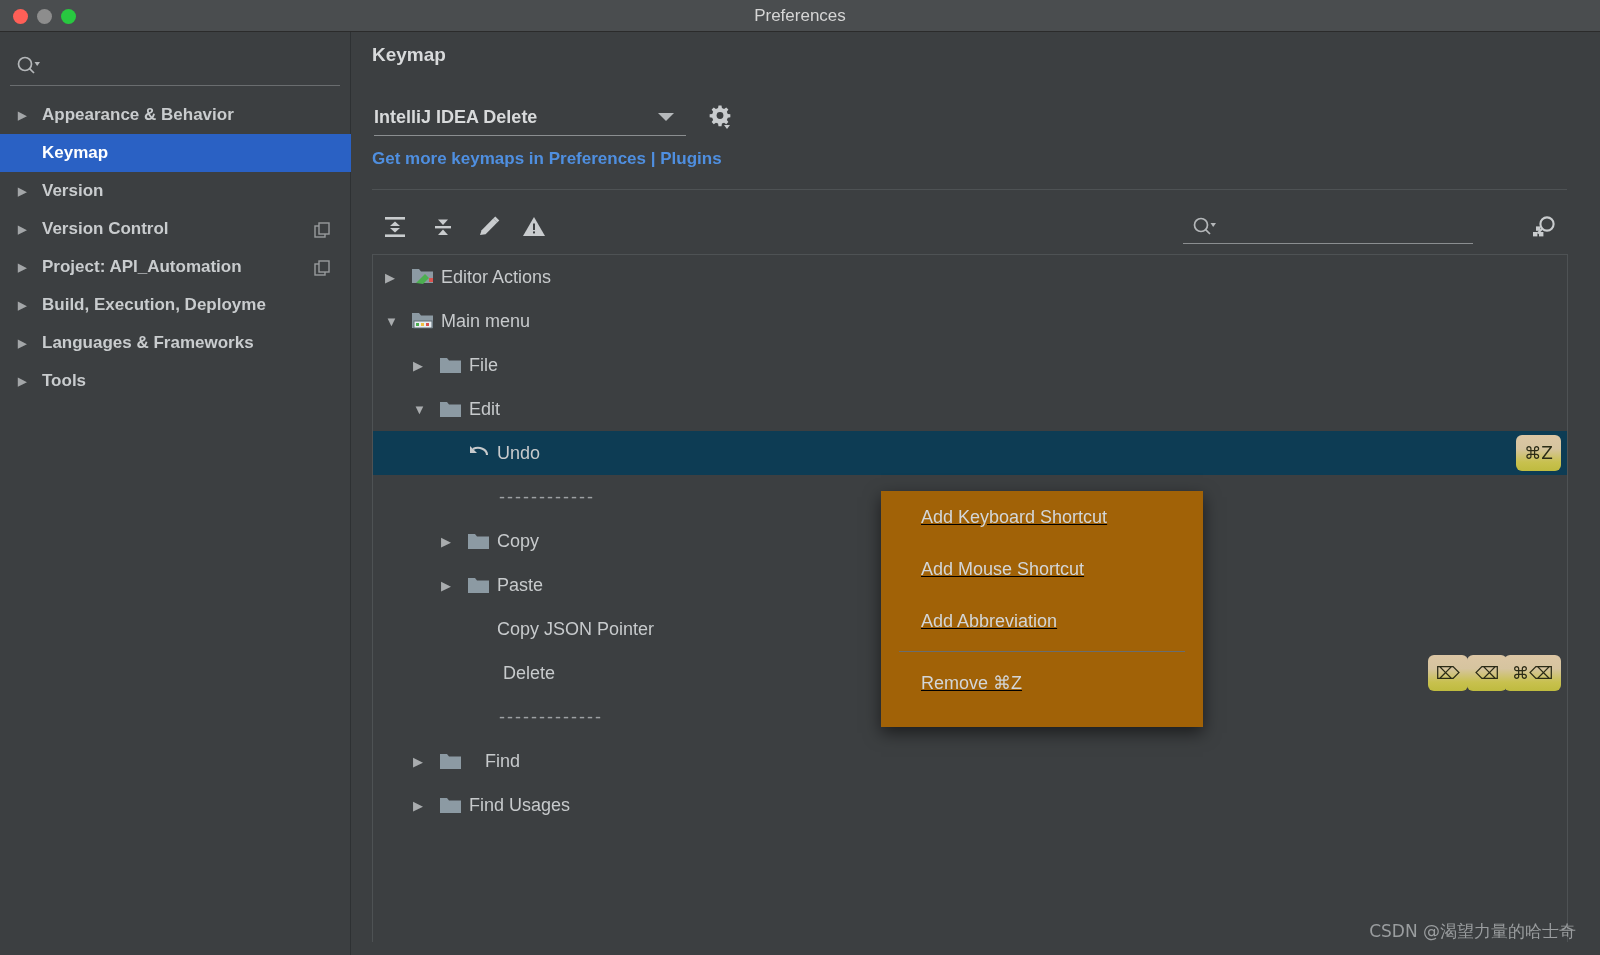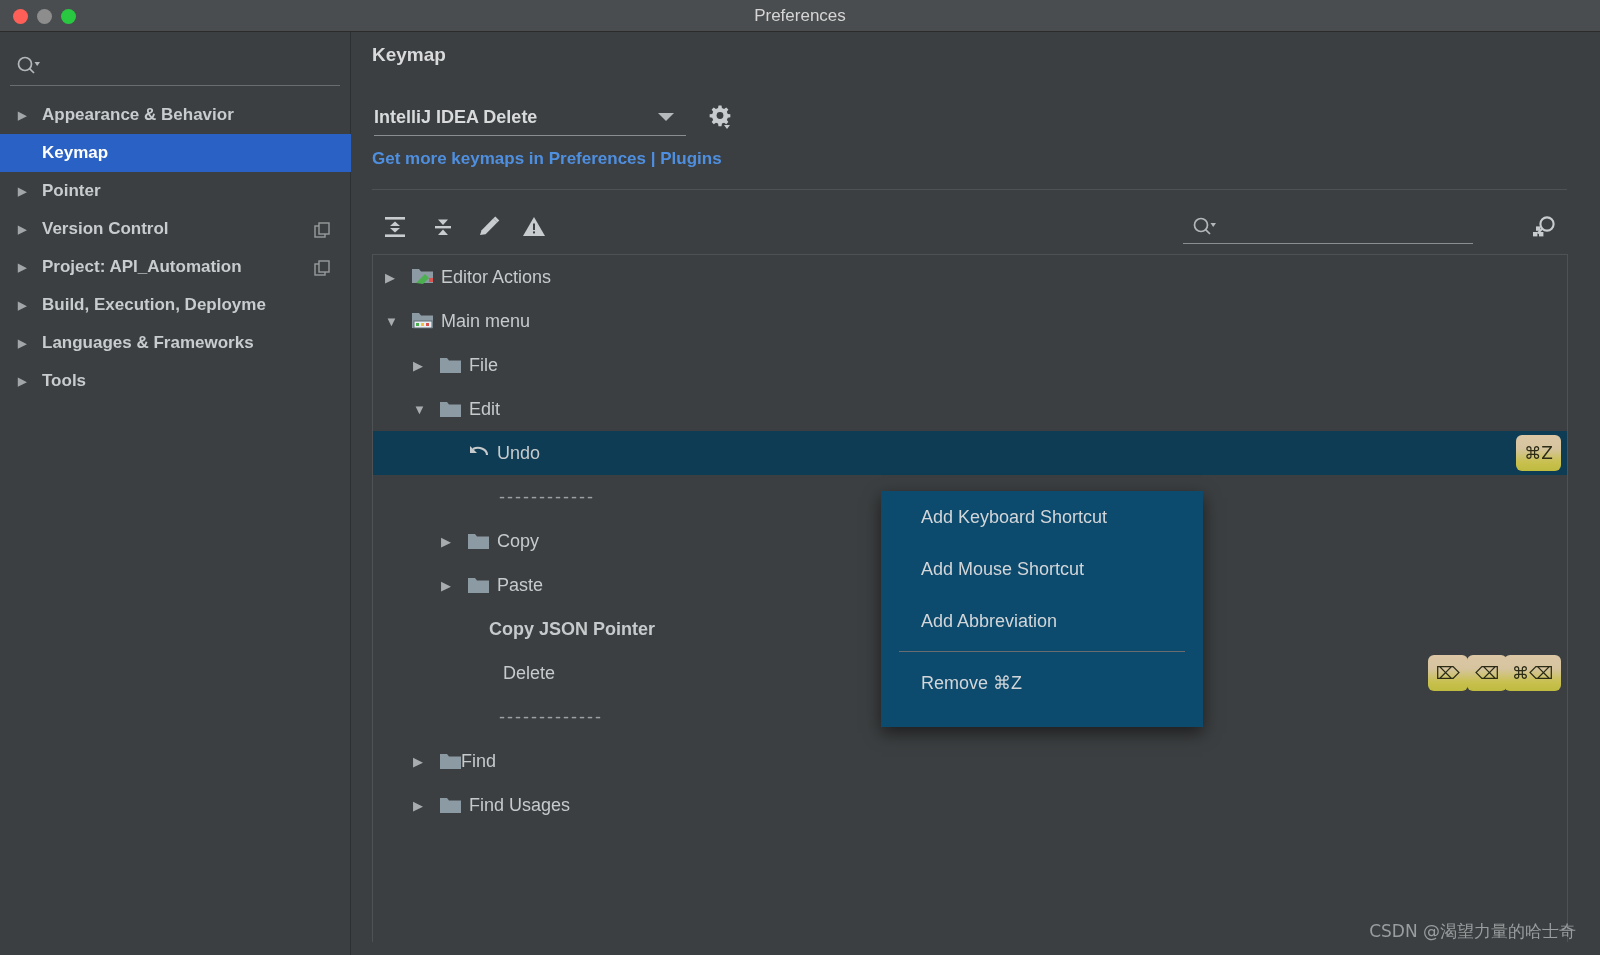--- a/index.html
+++ b/index.html
@@ -125,22 +125,23 @@
     background: linear-gradient(180deg, #dcc6a4 0%, #d6c49f 38%, #c8c14f 75%, #bfbb3f 100%);
     color: #2b2b16; font-size: 17px;
     display: flex; align-items: center; justify-content: center;
     padding: 0 8px; font-family: "DejaVu Sans", sans-serif;
     overflow: hidden;
   }
 
   
   .ctxmenu {
     position: absolute; left: 529px; top: 459px; width: 322px; height: 236px;
-    background: #0c4a6e;
+    background: #a16207;
     box-shadow: 0 6px 16px rgba(0,0,0,.55);
+    text-decoration: underline;
   }
   .ctx-item {
     height: 52px; display: flex; align-items: center;
     padding-left: 40px; color: #d3d6d8; font-size: 18px;
   }
   .ctx-sep { height: 1px; background: #6a6d6f; margin: 4px 18px 5px 18px; }
 
   .watermark {
     position: absolute; right: 24px; bottom: 12px;
     color: #9a9d9f; font-size: 17px;
@@ -176,21 +177,21 @@
       <div class="nav-item">
         <span class="nav-arrow">▶</span>
         <span class="nav-label">Appearance &amp; Behavior</span>
       </div>
       <div class="nav-item selected">
         <span class="nav-arrow empty">▶</span>
         <span class="nav-label">Keymap</span>
       </div>
       <div class="nav-item">
         <span class="nav-arrow">▶</span>
-        <span class="nav-label">Pointer</span>
+        <span class="nav-label">Version</span>
       </div>
       <div class="nav-item">
         <span class="nav-arrow">▶</span>
         <span class="nav-label">Version Control</span>
         <span class="copy-ico">
           <svg width="17" height="17" viewBox="0 0 17 17">
             <rect x="1" y="4" width="10" height="11" fill="none" stroke="#c9ccce" stroke-width="1.4"></rect>
             <rect x="5" y="1" width="10" height="11" fill="#3c3f41" stroke="#c9ccce" stroke-width="1.4"></rect>
           </svg>
         </span>
@@ -362,39 +363,39 @@
       <div class="trow">
         <span class="twist" style="left: 68px;">▶</span>
         <span class="ticon" style="left: 94px; top: 12px;">
           <svg width="24" height="20" viewBox="0 0 24 20">
             <path d="M1 3h7l2 2.4h12V18H1Z" fill="#8c9aa3"></path>
           </svg>
         </span>
         <span class="tlabel" style="left: 124px;">Paste</span>
       </div>
       <div class="trow">
-        <span class="tlabel" style="left: 116px; font-weight: bold;">Copy JSON Pointer</span>
+        <span class="tlabel" style="left: 124px;">Copy JSON Pointer</span>
       </div>
       <div class="trow">
         <span class="tlabel" style="left: 130px;">Delete</span>
         <span class="kbd" style="right: 6px; top: 4px;">⌘⌫</span>
         <span class="kbd" style="right: 60px; top: 4px;">⌫</span>
         <span class="kbd" style="right: 99px; top: 4px;">⌦</span>
       </div>
       <div class="trow">
         <span class="dashes" style="left: 126px;">-------------</span>
       </div>
       <div class="trow">
         <span class="twist" style="left: 40px;">▶</span>
         <span class="ticon" style="left: 66px; top: 12px;">
           <svg width="24" height="20" viewBox="0 0 24 20">
             <path d="M1 3h7l2 2.4h12V18H1Z" fill="#8c9aa3"></path>
           </svg>
         </span>
-        <span class="tlabel" style="left: 88px; text-align: center;">Find</span>
+        <span class="tlabel" style="left: 112px; text-align: center;">Find</span>
       </div>
       <div class="trow">
         <span class="twist" style="left: 40px;">▶</span>
         <span class="ticon" style="left: 66px; top: 12px;">
           <svg width="24" height="20" viewBox="0 0 24 20">
             <path d="M1 3h7l2 2.4h12V18H1Z" fill="#8c9aa3"></path>
           </svg>
         </span>
         <span class="tlabel" style="left: 96px;">Find Usages</span>
       </div>

